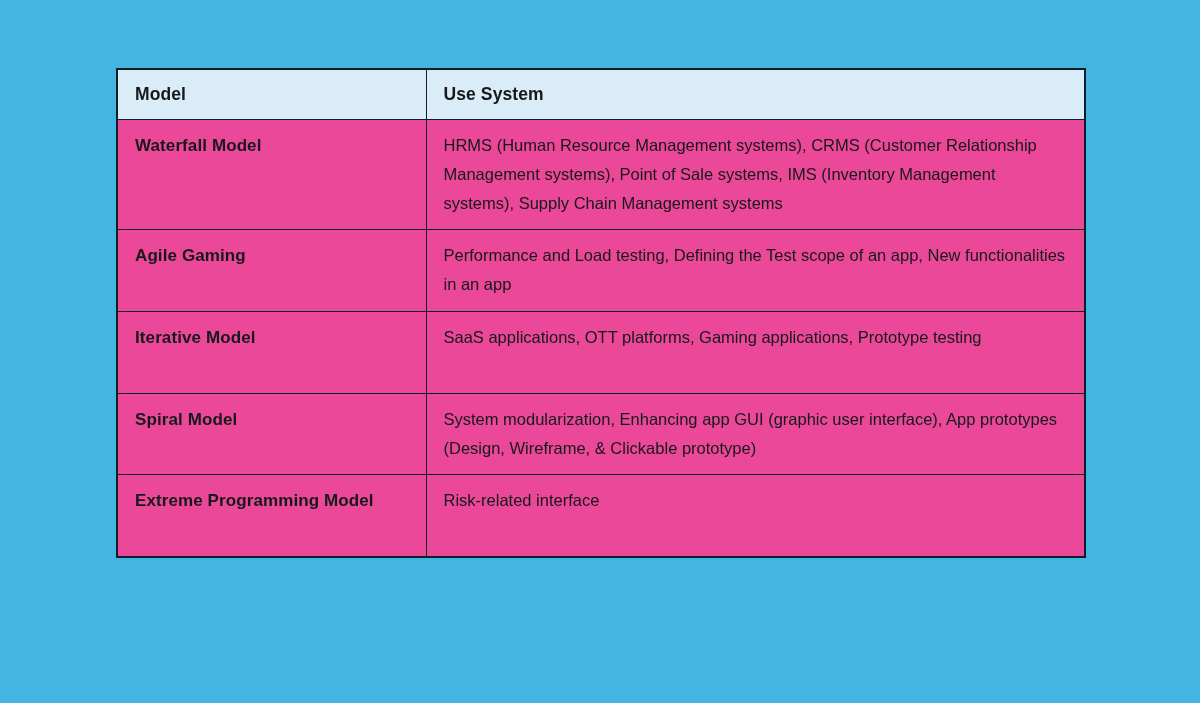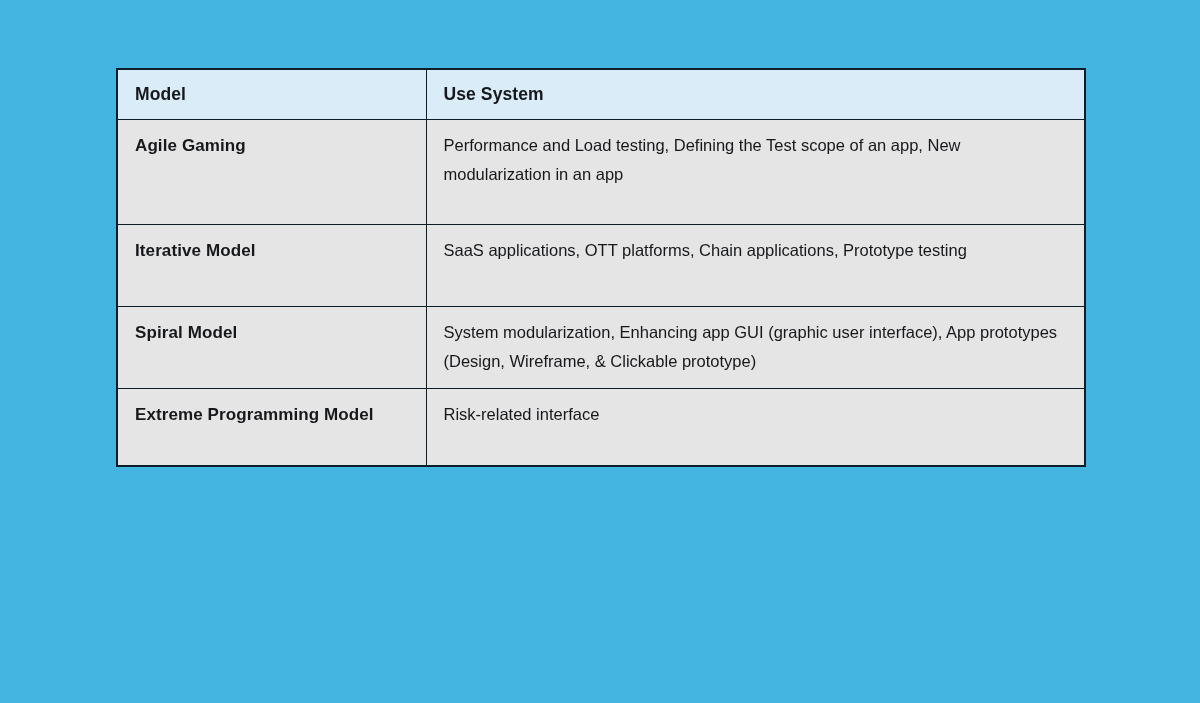--- a/index.html
+++ b/index.html
@@ -16,21 +16,21 @@
   }
   .table-wrap {
     position: absolute;
     left: 116px;
     top: 68px;
   }
   table {
     border-collapse: collapse;
     table-layout: fixed;
     width: 968px;
-    background: #e5e5e5;
+    background: #ec4899;
     border: 2px solid #0c1e2a;
   }
   th, td {
     box-sizing: border-box;
     border: 1.5px solid #0c1e2a;
     text-align: left;
     vertical-align: top;
     color: #16181b;
     padding: 11px 17px 11px 17px;
   }
@@ -74,26 +74,30 @@
       <col class="c-uses">
     </colgroup>
     <thead>
       <tr>
         <th>Model</th>
         <th>Use System</th>
       </tr>
     </thead>
     <tbody>
       <tr>
+        <td class="model">Waterfall Model</td>
+        <td class="uses">HRMS (Human Resource Management systems), CRMS (Customer Relationship Management systems), Point of Sale systems, IMS (Inventory Management systems), Supply Chain Management systems</td>
+      </tr>
+      <tr>
         <td class="model">Agile Gaming</td>
-        <td class="uses">Performance and Load testing, Defining the Test scope of an app, New modularization in an app</td>
+        <td class="uses">Performance and Load testing, Defining the Test scope of an app, New functionalities in an app</td>
       </tr>
       <tr>
         <td class="model">Iterative Model</td>
-        <td class="uses">SaaS applications, OTT platforms, Chain applications, Prototype testing</td>
+        <td class="uses">SaaS applications, OTT platforms, Gaming applications, Prototype testing</td>
       </tr>
       <tr>
         <td class="model">Spiral Model</td>
         <td class="uses">System modularization, Enhancing app GUI (graphic user interface), App prototypes (Design, Wireframe, &amp; Clickable prototype)</td>
       </tr>
       <tr>
         <td class="model">Extreme Programming Model</td>
         <td class="uses">Risk-related interface</td>
       </tr>
     </tbody>

